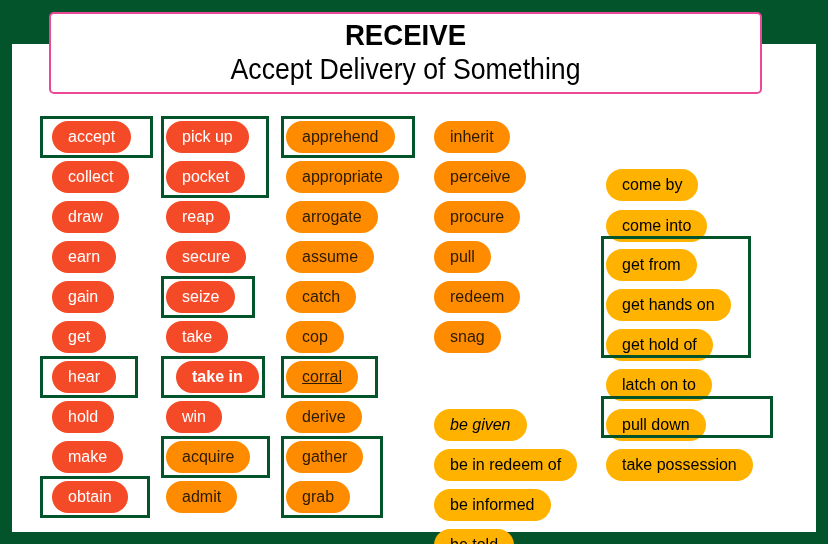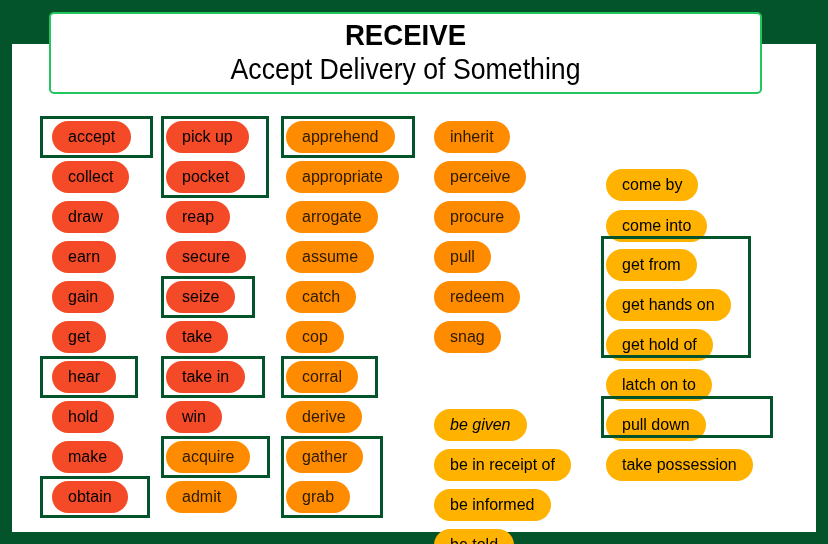--- a/index.html
+++ b/index.html
@@ -11,21 +11,21 @@
   }
   .panel {
     position: absolute; left: 12px; top: 44px;
     width: 804px; height: 488px;
     background: #ffffff;
   }
   .title-box {
     position: absolute; left: 49px; top: 12px;
     width: 709px; height: 78px;
     background: #ffffff;
-    border: 2px solid #22c55e;
+    border: 2px solid #ec4899;
     border-radius: 5px;
     text-align: center;
   }
   .title-main {
     display: block;
     margin-top: 4px;
     font-size: 30px; font-weight: bold; color: #000;
     line-height: 34px;
     transform: scaleX(0.92);
   }
@@ -37,21 +37,21 @@
   }
   .pill {
     position: absolute;
     height: 32px; line-height: 32px;
     padding: 0 16px;
     border-radius: 16px;
     font-size: 16px;
     white-space: nowrap;
     box-sizing: border-box;
   }
-  .pill.red { background: #f54a28; color: #000000; }
+  .pill.red { background: #f54a28; color: #ffffff; }
   .pill.orange { background: #ff8c00; color: #2b1a00; }
   .pill.amber { background: #ffb300; color: #000000; margin-top: 48px; }
   .hl-box {
     position: absolute;
     border: 3px solid #03542a;
     box-sizing: border-box;
     pointer-events: none;
   }
 </style>
 </head>
@@ -74,42 +74,42 @@
     <div class="pill red" style="left: 52px; top: 361px;">hear</div>
     <div class="pill red" style="left: 52px; top: 401px;">hold</div>
     <div class="pill red" style="left: 52px; top: 441px;">make</div>
     <div class="pill red" style="left: 52px; top: 481px;">obtain</div>
     <div class="pill red" style="left: 166px; top: 121px;">pick up</div>
     <div class="pill red" style="left: 166px; top: 161px;">pocket</div>
     <div class="pill red" style="left: 166px; top: 201px;">reap</div>
     <div class="pill red" style="left: 166px; top: 241px;">secure</div>
     <div class="pill red" style="left: 166px; top: 281px;">seize</div>
     <div class="pill red" style="left: 166px; top: 321px;">take</div>
-    <div class="pill red" style="left: 166px; top: 361px;">take in</div>
+    <div class="pill red" style="left: 176px; top: 361px; font-weight: bold;">take in</div>
     <div class="pill red" style="left: 166px; top: 401px;">win</div>
     <div class="pill orange" style="left: 166px; top: 441px;">acquire</div>
     <div class="pill orange" style="left: 166px; top: 481px;">admit</div>
     <div class="pill orange" style="left: 286px; top: 121px;">apprehend</div>
     <div class="pill orange" style="left: 286px; top: 161px;">appropriate</div>
     <div class="pill orange" style="left: 286px; top: 201px;">arrogate</div>
     <div class="pill orange" style="left: 286px; top: 241px;">assume</div>
     <div class="pill orange" style="left: 286px; top: 281px;">catch</div>
     <div class="pill orange" style="left: 286px; top: 321px;">cop</div>
-    <div class="pill orange" style="left: 286px; top: 361px;">corral</div>
+    <div class="pill orange" style="left: 286px; top: 361px; text-decoration: underline;">corral</div>
     <div class="pill orange" style="left: 286px; top: 401px;">derive</div>
     <div class="pill orange" style="left: 286px; top: 441px;">gather</div>
     <div class="pill orange" style="left: 286px; top: 481px;">grab</div>
     <div class="pill orange" style="left: 434px; top: 121px;">inherit</div>
     <div class="pill orange" style="left: 434px; top: 161px;">perceive</div>
     <div class="pill orange" style="left: 434px; top: 201px;">procure</div>
     <div class="pill orange" style="left: 434px; top: 241px; text-align: right;">pull</div>
     <div class="pill orange" style="left: 434px; top: 281px;">redeem</div>
     <div class="pill orange" style="left: 434px; top: 321px;">snag</div>
     <div class="pill amber" style="left: 434px; top: 361px; font-style: italic;">be given</div>
-    <div class="pill amber" style="left: 434px; top: 401px;">be in receipt of</div>
+    <div class="pill amber" style="left: 434px; top: 401px;">be in redeem of</div>
     <div class="pill amber" style="left: 434px; top: 441px;">be informed</div>
     <div class="pill amber" style="left: 434px; top: 481px;">be told</div>
     <div class="pill amber" style="left: 606px; top: 121px;">come by</div>
     <div class="pill amber" style="left: 606px; top: 162px;">come into</div>
     <div class="pill amber" style="left: 606px; top: 201px;">get from</div>
     <div class="pill amber" style="left: 606px; top: 241px;">get hands on</div>
     <div class="pill amber" style="left: 606px; top: 281px;">get hold of</div>
     <div class="pill amber" style="left: 606px; top: 321px;">latch on to</div>
     <div class="pill amber" style="left: 606px; top: 361px;">pull down</div>
     <div class="pill amber" style="left: 606px; top: 401px;">take possession</div>

